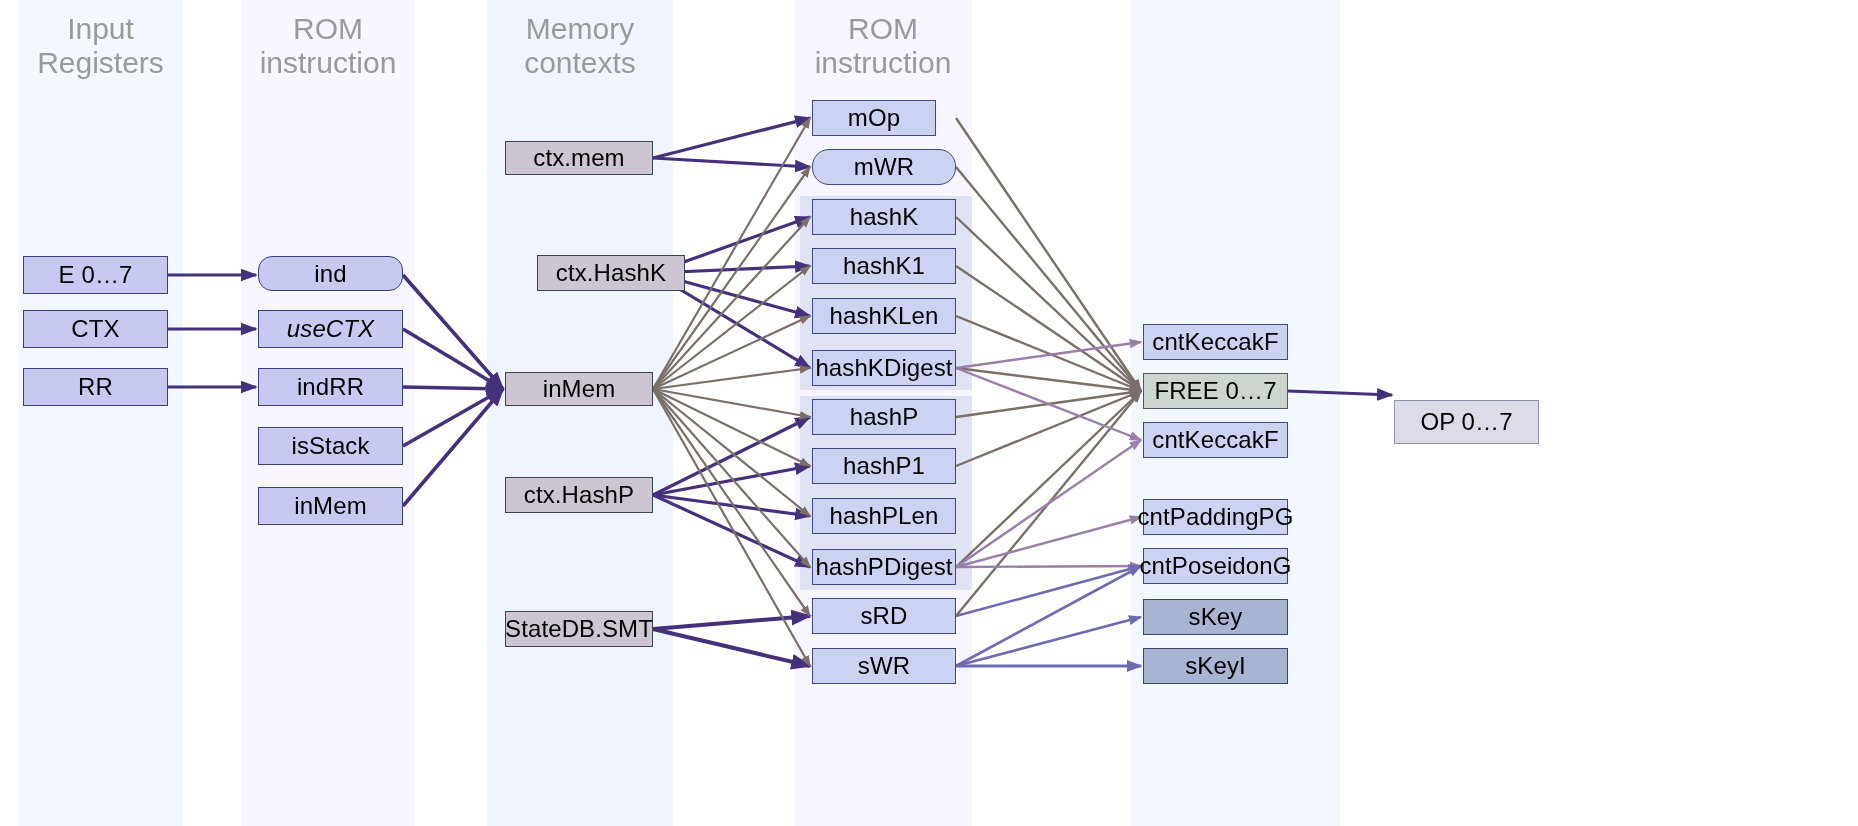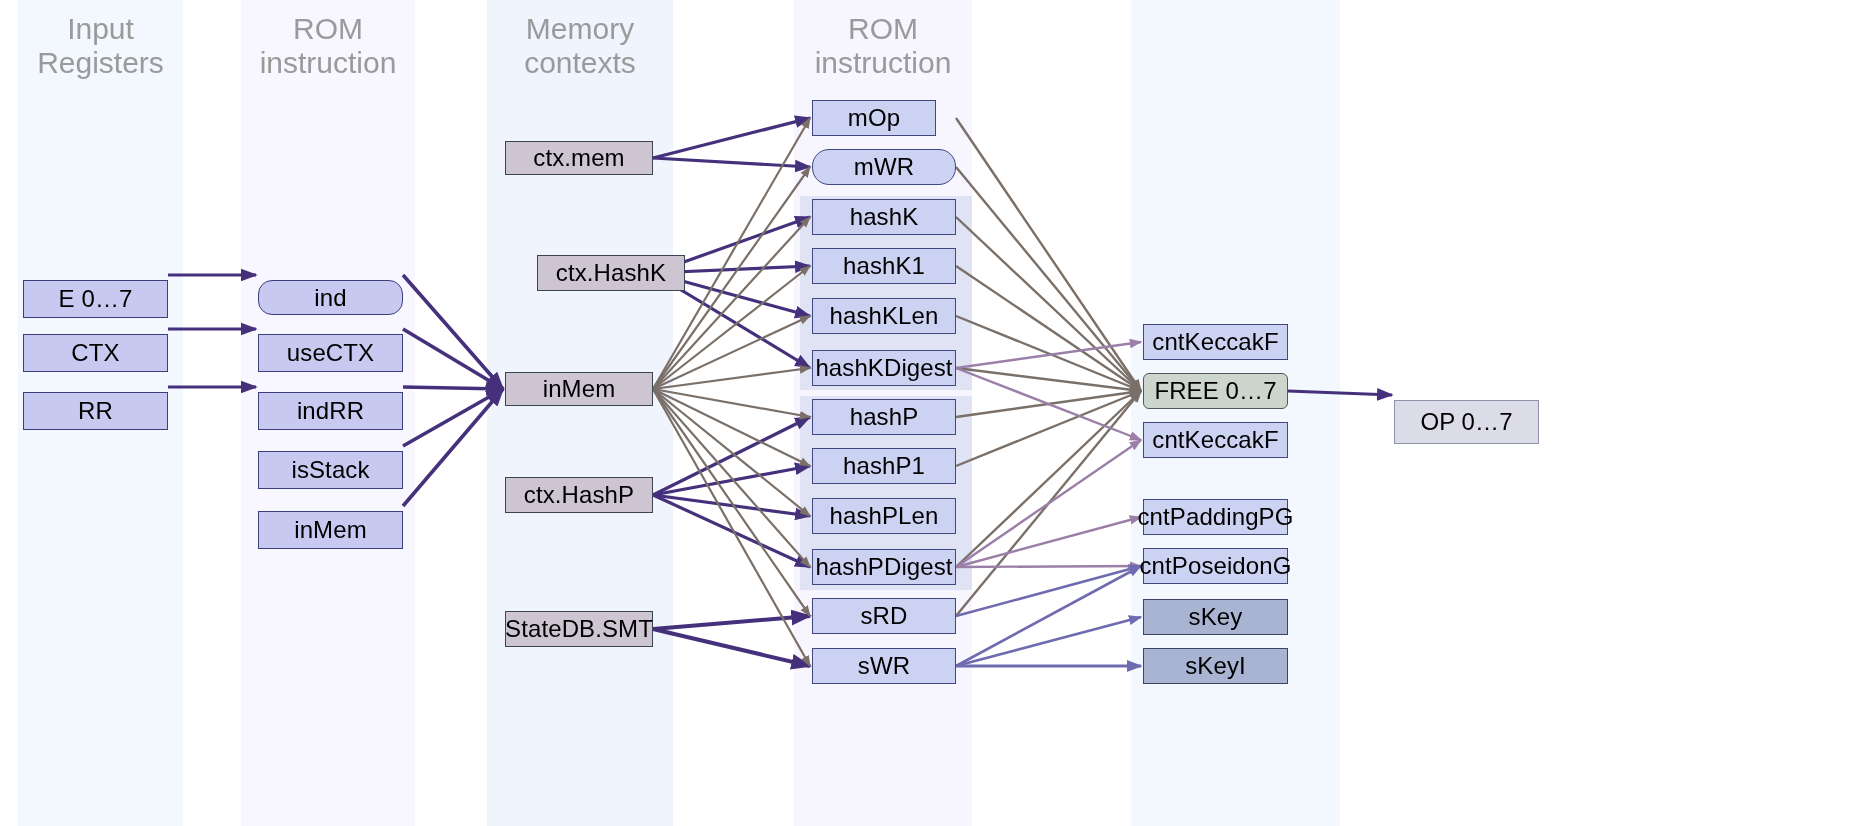--- a/index.html
+++ b/index.html
@@ -8,24 +8,24 @@
   #stage{position:relative;width:1858px;height:826px;background:#fff;}
   #bands, #edges, #nodes{position:absolute;left:0;top:0;width:1858px;height:826px;}
   #nodes{pointer-events:none;}
   .band{position:absolute;top:0;height:826px;}
   .subband{position:absolute;}
   .colhead{position:absolute;text-align:center;color:#9a9a9a;
            font-size:30px;line-height:34px;font-weight:400;white-space:pre-line;}
   .node{position:absolute;box-sizing:border-box;border:1px solid #3a3f7a;
         display:flex;align-items:center;justify-content:center;
         font-size:24px;color:#000;letter-spacing:.1px;pointer-events:auto;}
-  .n-blue{background:#c7c9f0;border-color:#3b3f7c;margin-top:24px;}
+  .n-blue{background:#c7c9f0;border-color:#3b3f7c;}
   .n-lblue{background:#ccd2f2;border-color:#41477f;}
   .n-gray{background:#cdc6d2;border-color:#3b4455;}
-  .n-green{background:#ccd6cc;border-color:#4a5a57;border-radius:6px;}
+  .n-green{background:#ccd6cc;border-color:#4a5a57;}
   .n-steel{background:#a8b4d2;border-color:#3b4468;}
   .n-pale{background:#dcdce8;border-color:#8f92ab;}
 </style>
 </head>
 <body>
 
 <div id="stage">
   <div id="bands">
       <div class="band" style="left: 18px; width: 165px; background: rgb(243, 247, 254);"></div>
       <div class="colhead" style="left: 18px; width: 165px; top: 12px;">Input
@@ -117,21 +117,21 @@
       </div>
       <div class="node n-blue" style="left: 23px; top: 310px; width: 145px; height: 38px;">
         <span>CTX</span>
       </div>
       <div class="node n-blue" style="left: 23px; top: 368px; width: 145px; height: 38px;">
         <span>RR</span>
       </div>
       <div class="node n-blue" style="left: 258px; top: 256px; width: 145px; height: 35px; border-radius: 14px;">
         <span>ind</span>
       </div>
-      <div class="node n-blue" style="left: 258px; top: 310px; width: 145px; height: 38px;">
+      <div class="node n-blue" style="left: 258px; top: 310px; width: 145px; height: 38px; font-style: italic;">
         <span>useCTX</span>
       </div>
       <div class="node n-blue" style="left: 258px; top: 368px; width: 145px; height: 38px;">
         <span>indRR</span>
       </div>
       <div class="node n-blue" style="left: 258px; top: 427px; width: 145px; height: 38px;">
         <span>isStack</span>
       </div>
       <div class="node n-blue" style="left: 258px; top: 487px; width: 145px; height: 38px;">
         <span>inMem</span>

